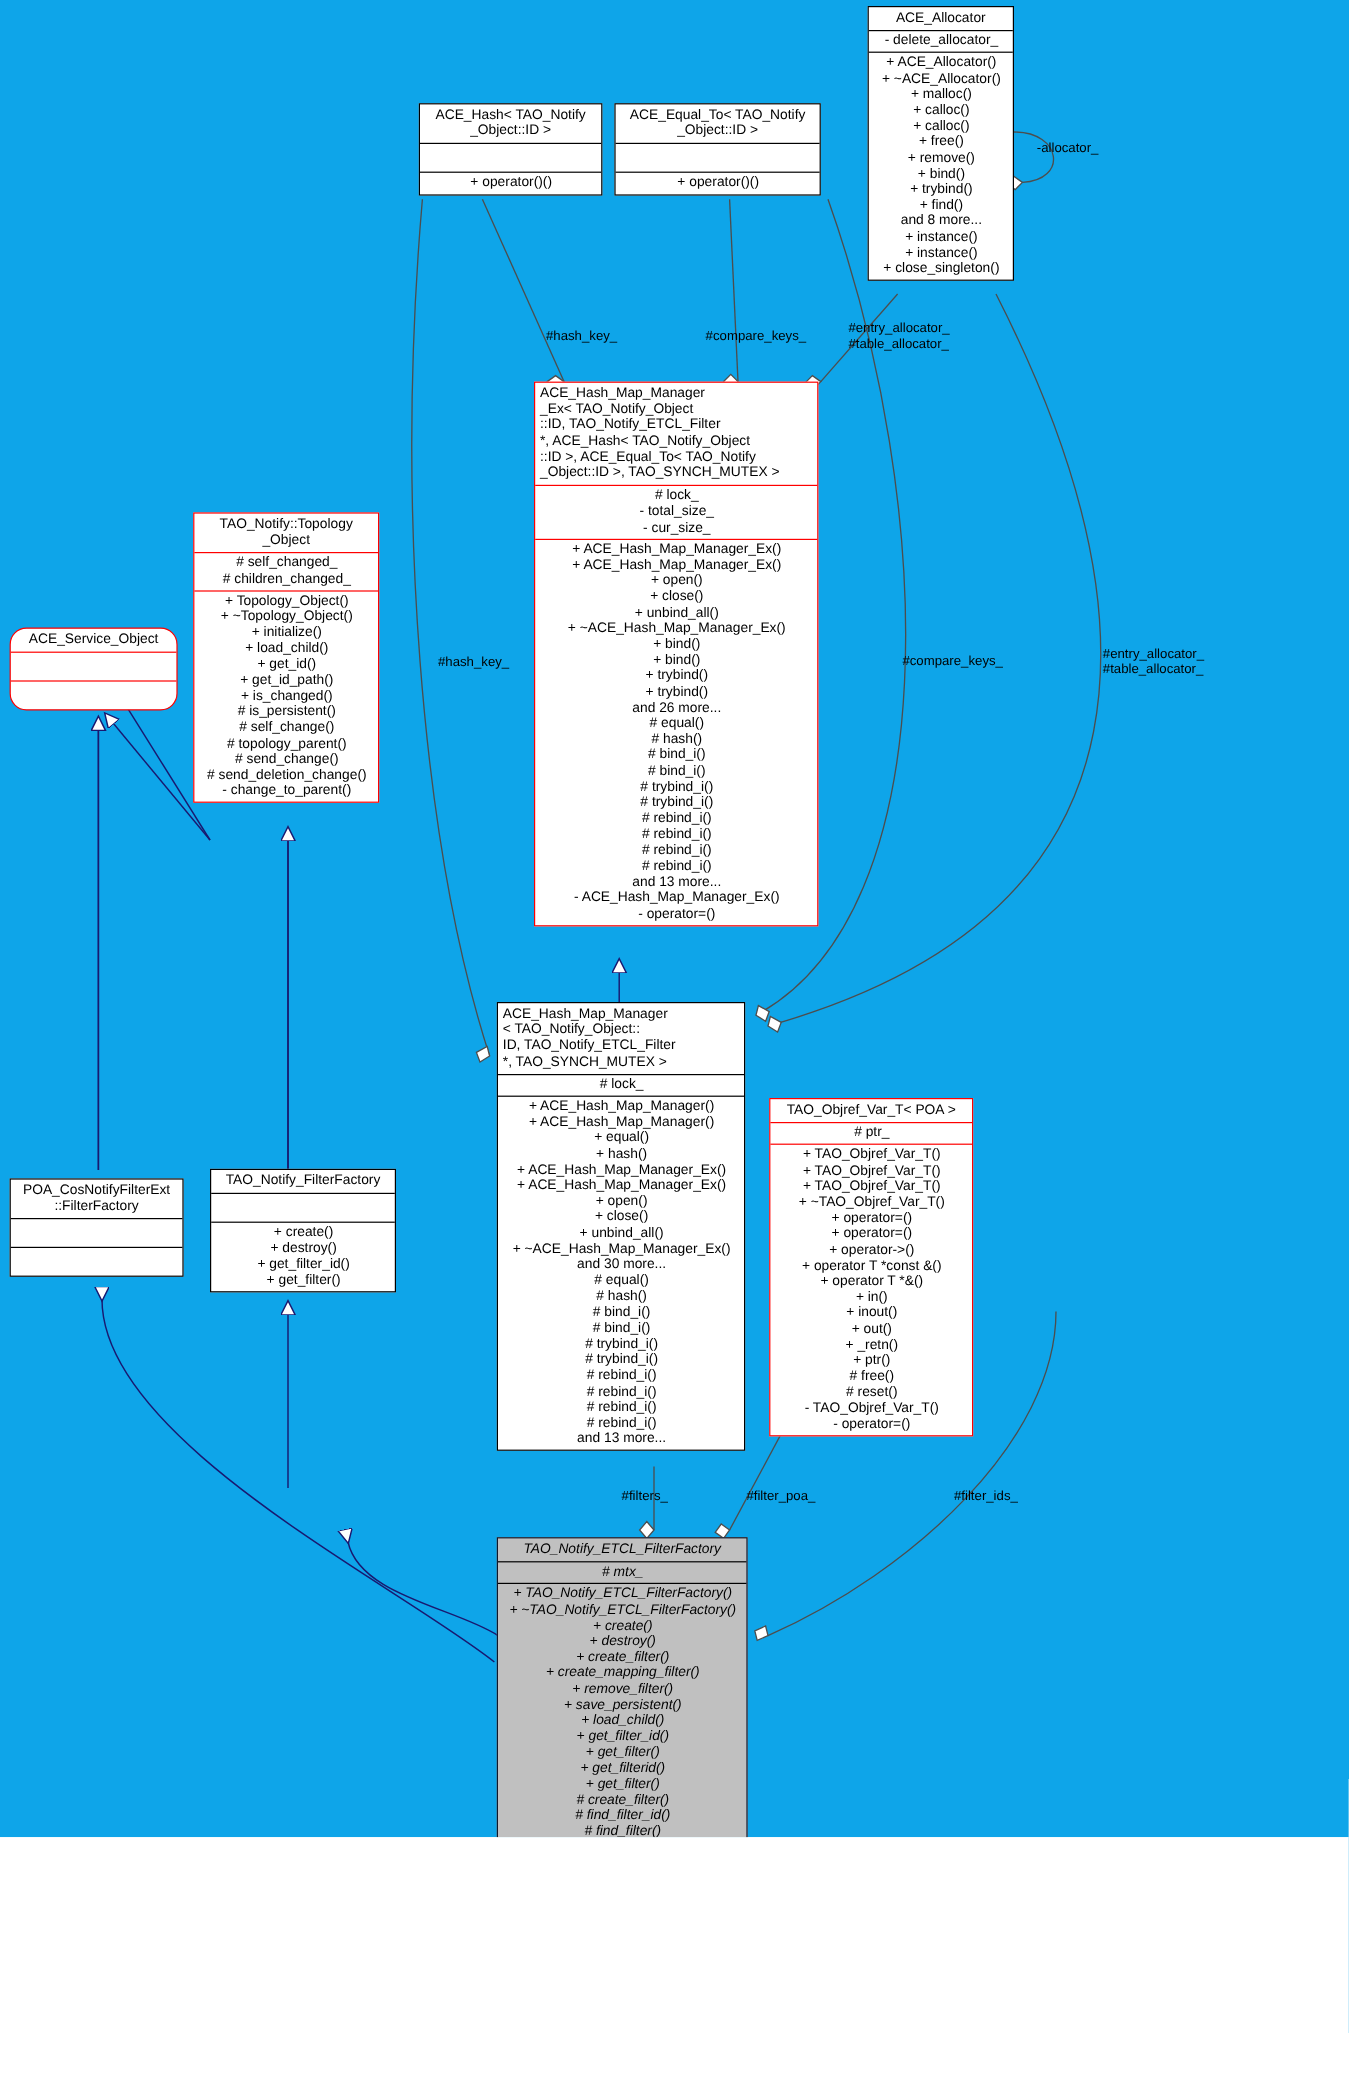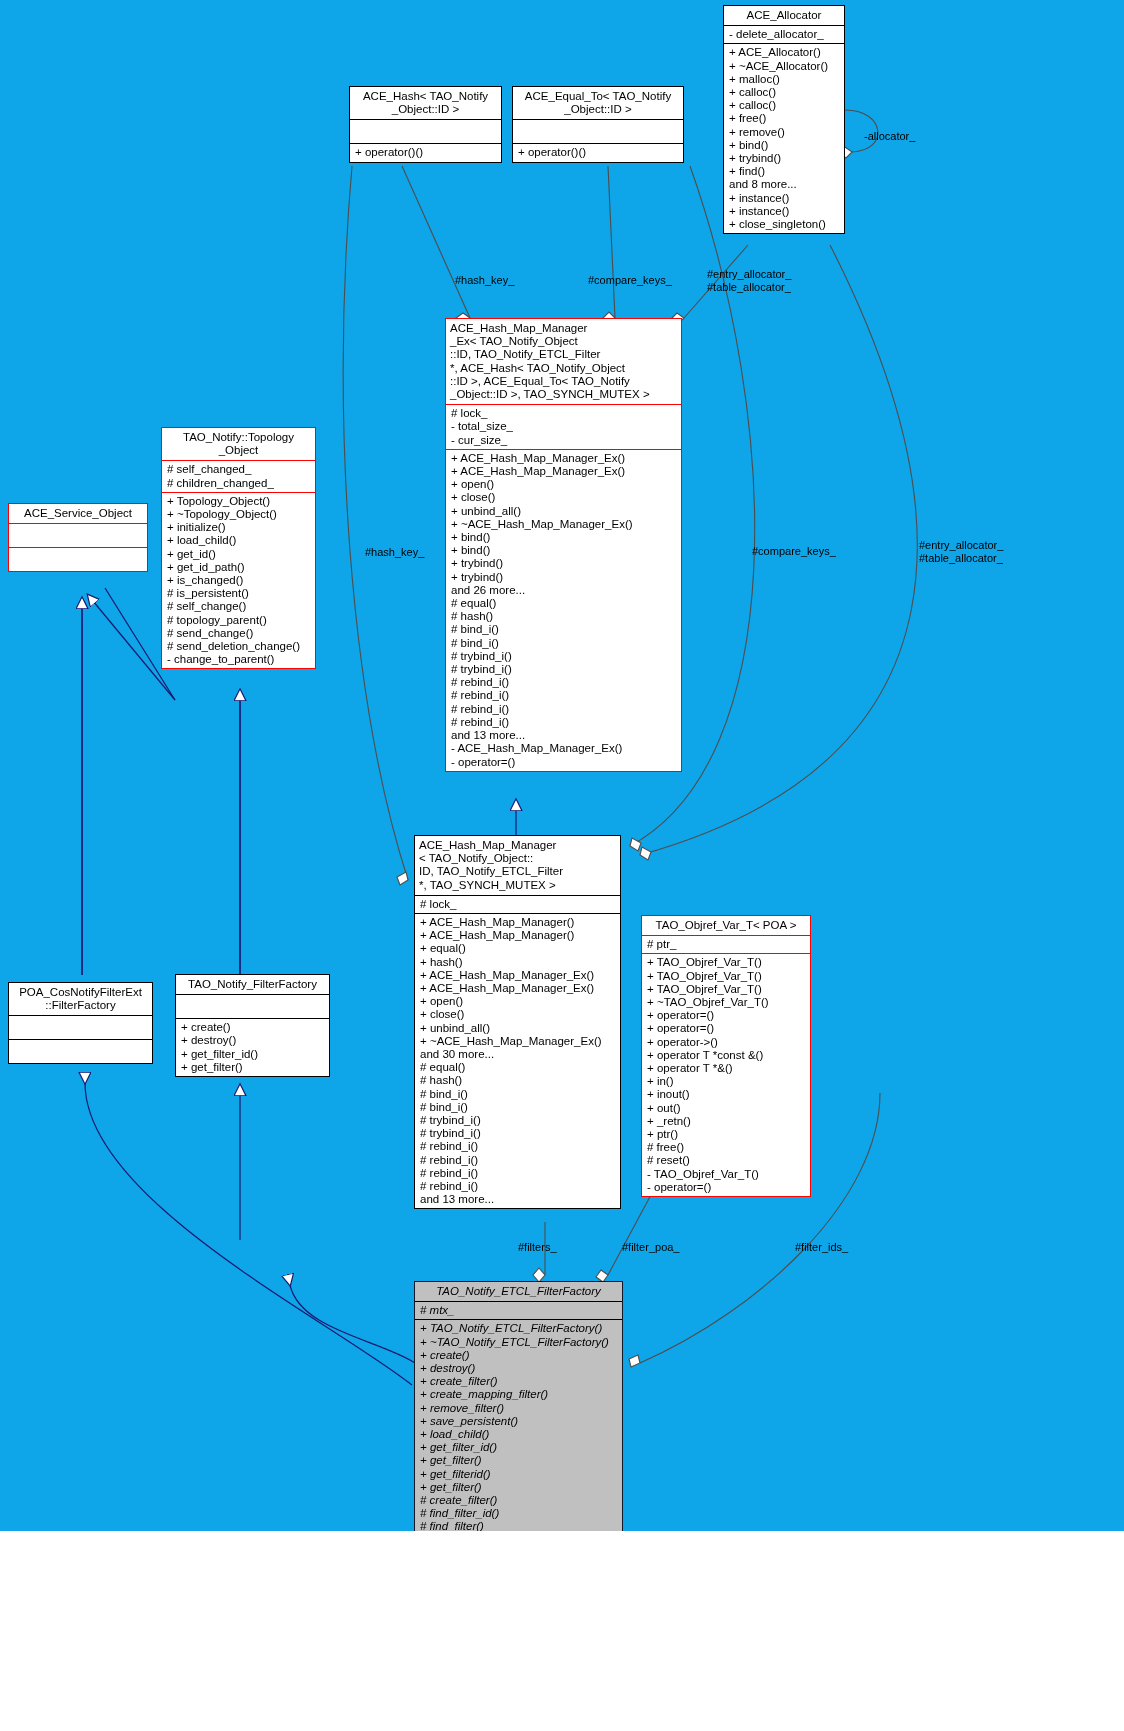--- a/index.html
+++ b/index.html
@@ -8,21 +8,21 @@
   svg.edges{position:absolute;left:0;top:0;width:1124px;height:1731px;pointer-events:none;}
 
   .node{position:absolute;box-sizing:border-box;background:#fff;border:1px solid #000;
         font-size:11.5px;line-height:13.2px;color:#000;}
   .node.red{border:1px solid #ff0000;}
   .node.gray{background:#c0c0c0;border:1px solid #0f172a;font-style:italic;}
   .node .title{padding:3px 4px 3px 4px;text-align:center;white-space:pre-line;}
   .node .sec{border-top:1px solid #000;padding:2px 4px 2px 5px;white-space:pre-line;min-height:13px;}
   .node.red .sec{border-top:1px solid #ff0000;}
   .node .sec.empty{min-height:19px;}
-  .node .sec.left{text-align:left;}
+  .node .sec.left{text-align:center;}
 
   .elabel{position:absolute;font-size:11px;color:#000;white-space:pre-line;line-height:13px;}
 </style>
 </head>
 <body>
 
 <div id="canvas">
 
   <svg class="edges" viewBox="0 0 1124 1731">
     <defs>
@@ -165,21 +165,21 @@
 + get_id_path()
 + is_changed()
 # is_persistent()
 # self_change()
 # topology_parent()
 # send_change()
 # send_deletion_change()
 - change_to_parent()</div>
   </div>
 
-  <div class="node red" style="left:8px;top:503px;width:140px;">
+  <div class="node red" style="left:8px;top:523px;width:140px;border-radius:14px;">
     <div class="title">ACE_Service_Object</div>
     <div class="sec empty"></div>
     <div class="sec empty"></div>
   </div>
 
   <div class="node" style="left:414px;top:835px;width:207px;">
     <div class="title" style="text-align:left;">ACE_Hash_Map_Manager
 &lt; TAO_Notify_Object::
 ID, TAO_Notify_ETCL_Filter
  *, TAO_SYNCH_MUTEX &gt;</div>
@@ -267,21 +267,21 @@
 # create_filter()
 # find_filter_id()
 # find_filter()
 # release()</div>
   </div>
 
   <div class="elabel" style="left:455px;top:274px;">#hash_key_</div>
   <div class="elabel" style="left:588px;top:274px;">#compare_keys_</div>
   <div class="elabel" style="left:707px;top:268px;">#entry_allocator_
 #table_allocator_</div>
-  <div class="elabel" style="left:864px;top:118px;margin-top:12px;">-allocator_</div>
+  <div class="elabel" style="left:864px;top:118px;">-allocator_</div>
   <div class="elabel" style="left:365px;top:546px;">#hash_key_</div>
   <div class="elabel" style="left:752px;top:545px;">#compare_keys_</div>
   <div class="elabel" style="left:919px;top:539px;">#entry_allocator_
 #table_allocator_</div>
   <div class="elabel" style="left:518px;top:1241px;">#filters_</div>
   <div class="elabel" style="left:622px;top:1241px;">#filter_poa_</div>
   <div class="elabel" style="left:795px;top:1241px;">#filter_ids_</div>
 
 </div>
 

